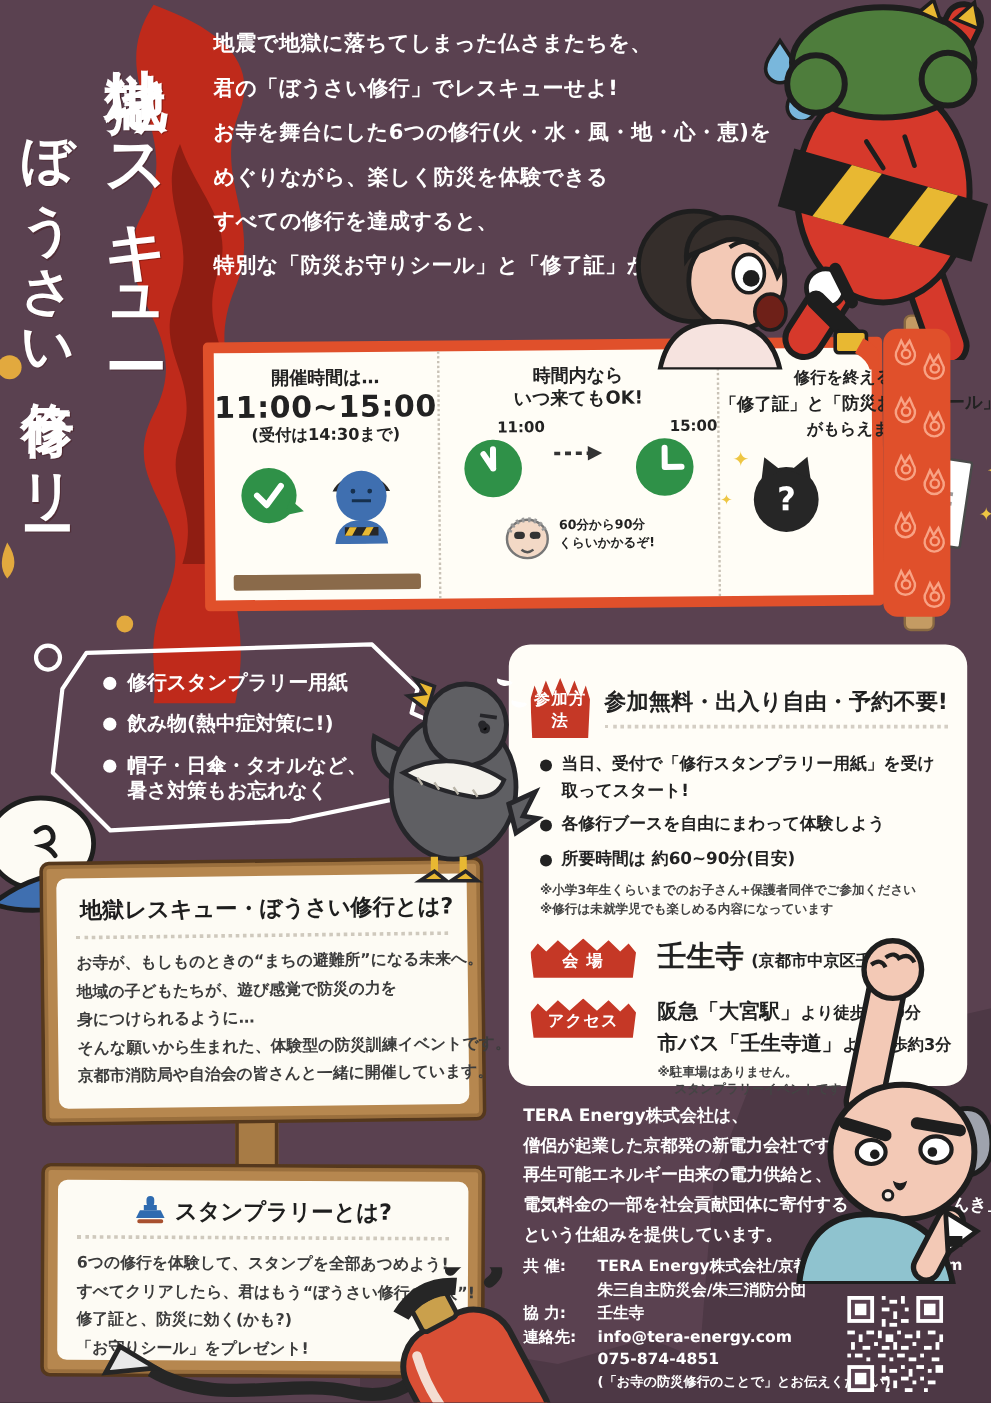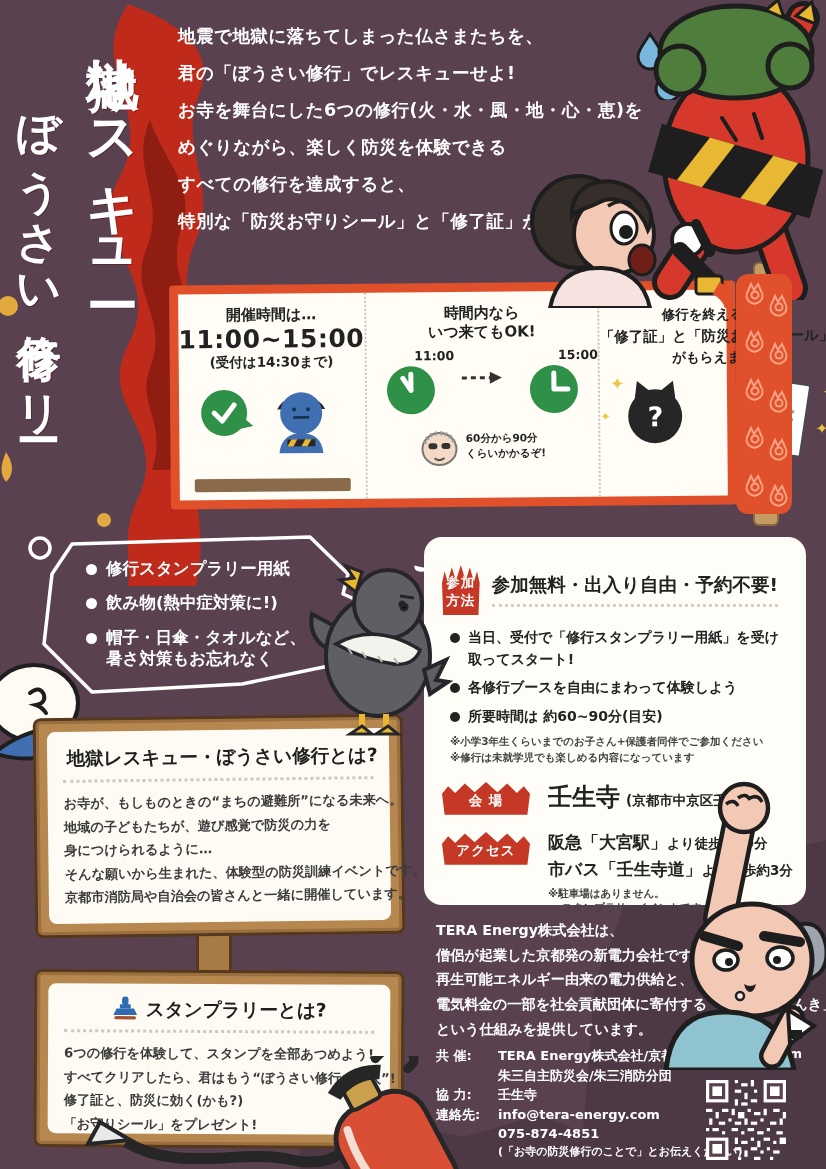--- a/index.html
+++ b/index.html
@@ -59,21 +59,21 @@
   .tips-list{position:absolute;left:58px;top:26px;width:280px;color:#fff;}
   .tips-item{display:flex;gap:9px;margin-bottom:13px;font-size:16.5px;line-height:1.3;white-space:nowrap;}
   .tips-item .dot{flex:0 0 auto;width:11px;height:11px;border-radius:50%;background:#fff;margin-top:6px;}
 
   
   .info{left:424px;top:537px;width:382px;height:368px;background:#fffdf7;border-radius:18px;z-index:6;
         color:#222;}
   .badge{background:#c53826;color:#fff;font-size:13.5px;text-align:center;letter-spacing:1px;
          width:88px;padding:11px 0 5px;
          clip-path:polygon(0 38%,7% 16%,15% 36%,26% 8%,37% 34%,50% 4%,63% 34%,74% 8%,85% 36%,93% 16%,100% 38%,97% 100%,3% 100%);}
-  .howto-row{display:flex;align-items:center;gap:12px;padding:26px 28px 0 18px;}
+  .howto-row{display:flex;align-items:center;gap:12px;padding:26px 16px 0 18px;}
   .howto-headline{font-size:18.5px;white-space:nowrap;border-bottom:3px dotted #d4cec4;padding-bottom:7px;}
   .howto-bullets{margin:12px 18px 0 26px;}
   .hb{display:flex;gap:8px;font-size:14px;line-height:1.55;margin-bottom:7px;}
   .hb .dot{flex:0 0 auto;width:10px;height:10px;border-radius:50%;background:#222;margin-top:6px;}
   .hnote{font-size:10.5px;color:#444;margin:2px 0 0 26px;white-space:nowrap;}
   .venue-row,.access-row{display:flex;gap:18px;margin:16px 0 0 18px;align-items:flex-start;}
   .venue-name{font-size:24px;white-space:nowrap;}
   .venue-addr{font-size:13.5px;}
   .route{font-size:13.5px;white-space:nowrap;margin-bottom:4px;}
   .route b{font-size:17px;margin-top:41px;}

